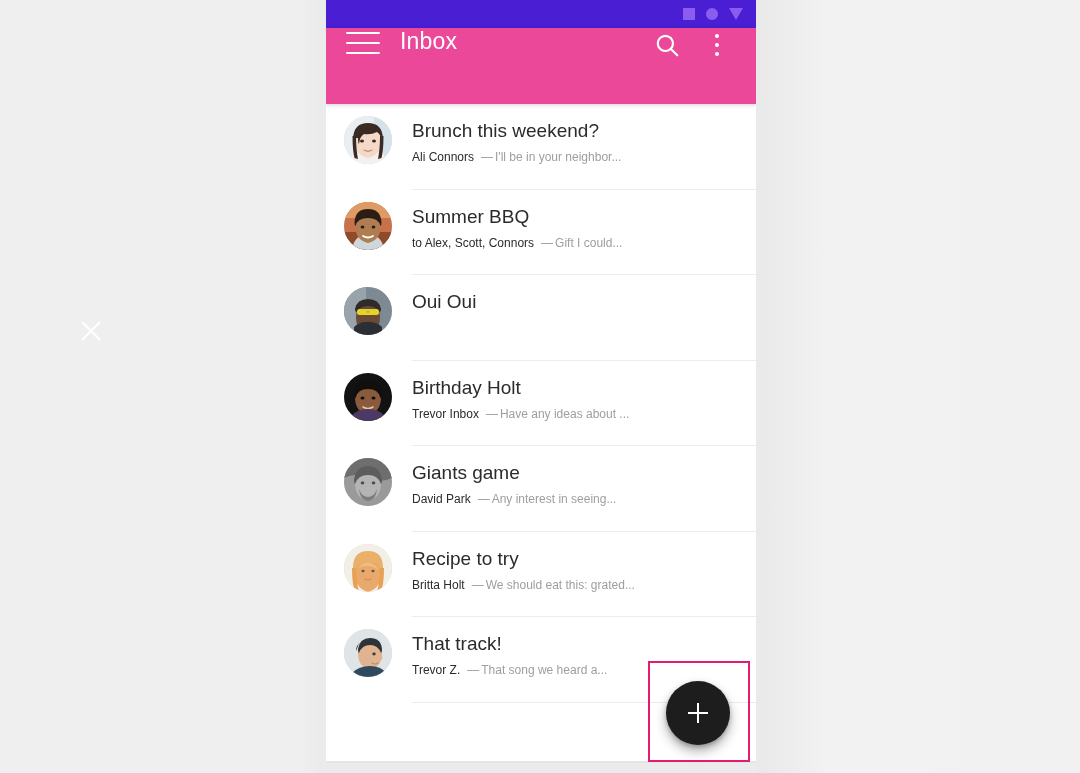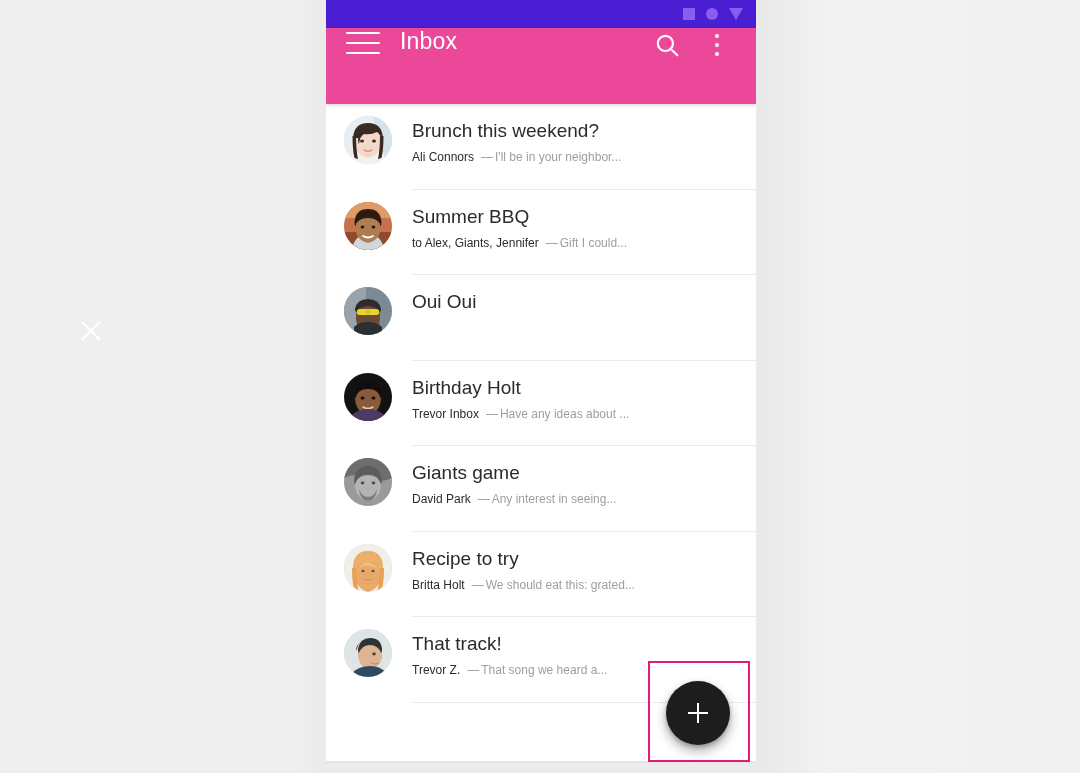--- a/index.html
+++ b/index.html
@@ -331,21 +331,21 @@
           <path d="M11 23 q0-13 13-13 q13 0 13 13 q0 15-13 18 q-13-3-13-18z" fill="#b07c52"></path>
           <path d="M10.5 20 q1-13 13.5-13 q12.5 0 13.5 13 q0 3-1 4 q-2-8-12.5-8 q-10.5 0-12.5 8 q-1-1-1-4z" fill="#2b1d14"></path>
           <ellipse cx="18.5" cy="25" rx="1.9" ry="1.5" fill="#2b1d14"></ellipse>
           <ellipse cx="29.5" cy="25" rx="1.9" ry="1.5" fill="#2b1d14"></ellipse>
           <path d="M19 34 q5 3 10 0" stroke="#ffffff" stroke-width="1.8" fill="none" stroke-linecap="round"></path>
         </svg>
       </div>
       <div class="mail-text">
         <div class="mail-subject">Summer BBQ</div>
         <div class="mail-meta">
-          <span class="mail-sender">to Alex, Giants, Jennifer</span><span class="mail-dash">—</span><span class="mail-snippet">Gift I could...</span>
+          <span class="mail-sender">to Alex, Scott, Connors</span><span class="mail-dash">—</span><span class="mail-snippet">Gift I could...</span>
         </div>
       </div>
       <div class="divider"></div>
     </div>
 
     <div class="mail-row">
       <div class="avatar">
         <svg viewBox="0 0 48 48" preserveAspectRatio="xMidYMid slice">
           <rect width="48" height="48" fill="#7d8a93"></rect>
           <rect x="0" y="0" width="22" height="48" fill="#98a3ab"></rect>

